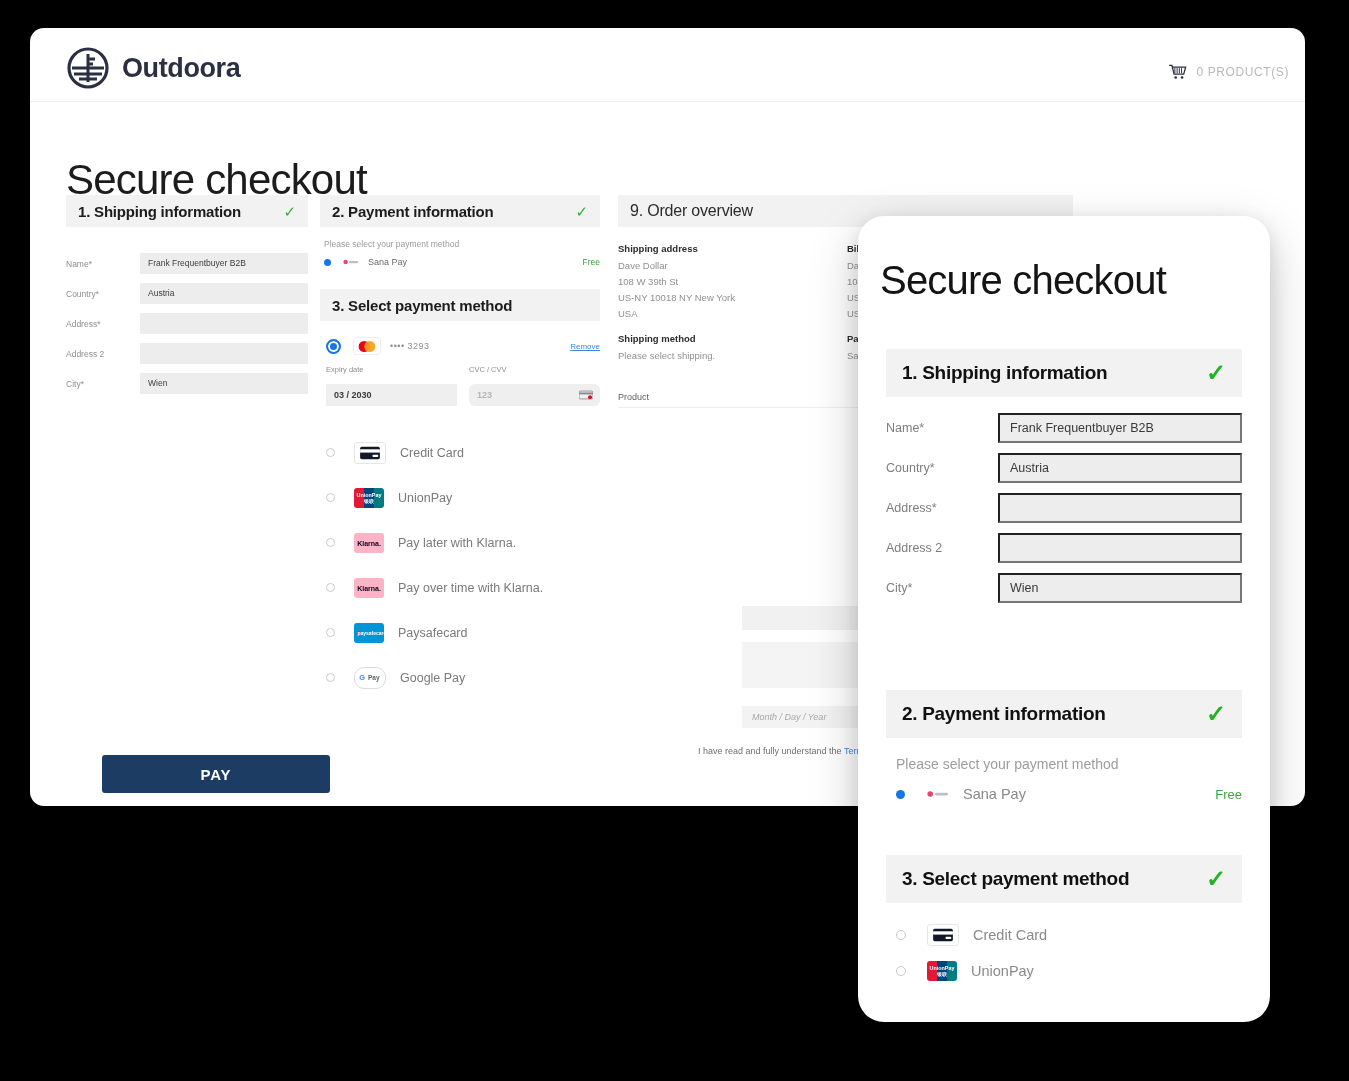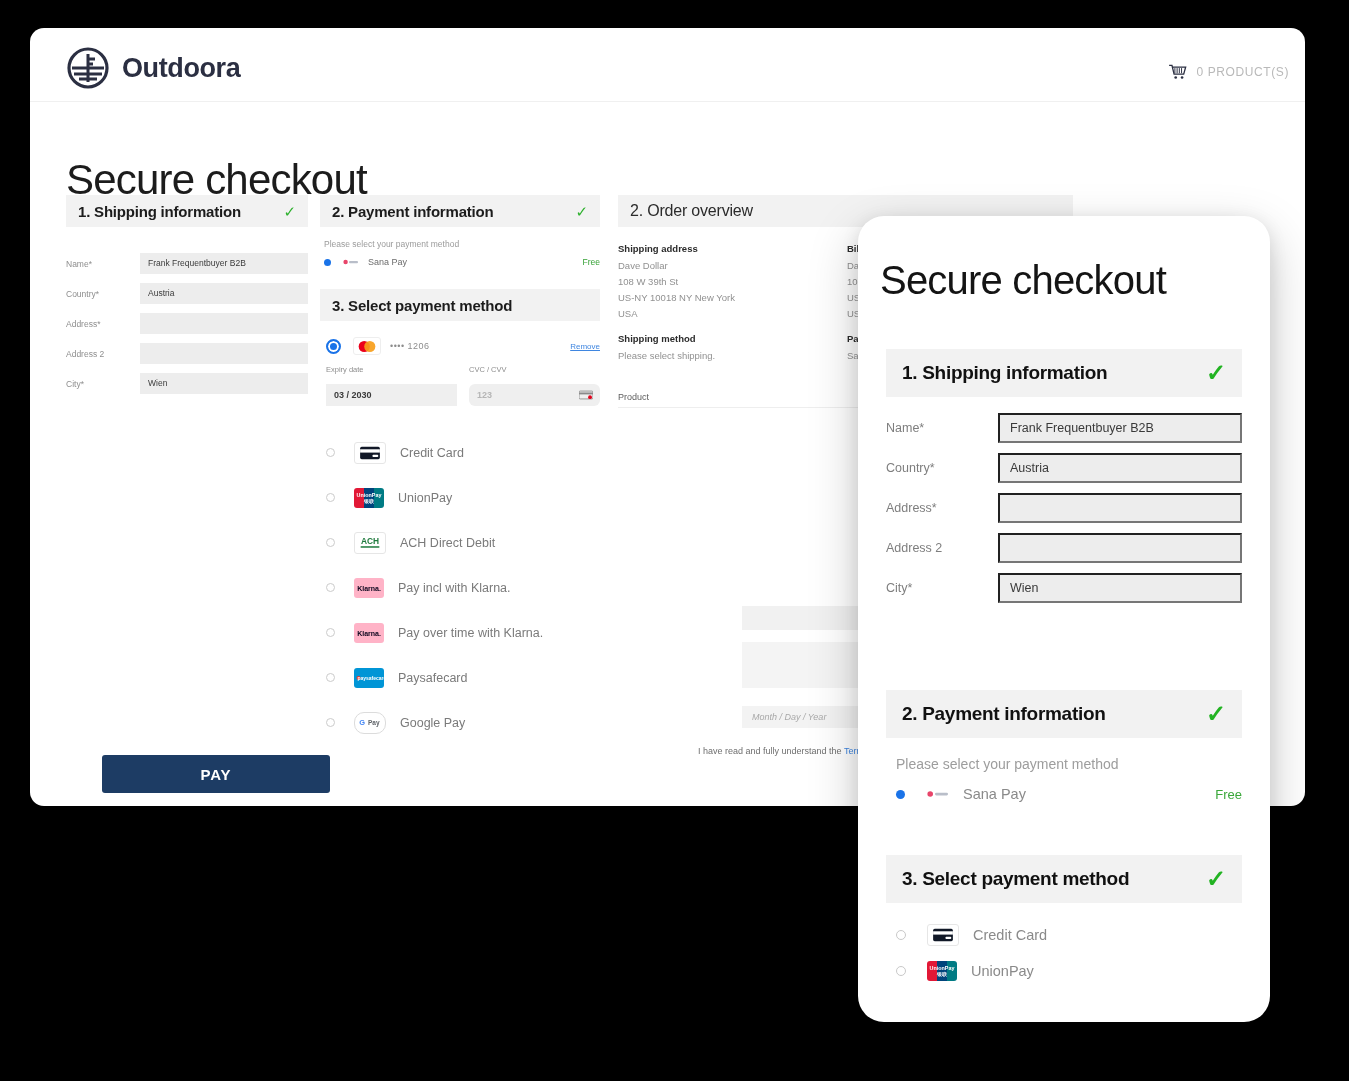--- a/index.html
+++ b/index.html
@@ -298,21 +298,21 @@
 
       <div class="card-box">
         <div class="card-row">
           <span class="radio-on"></span>
           <span class="brand-badge">
             <svg viewBox="0 0 28 18" width="26" height="17">
               <circle cx="11" cy="9" r="6" fill="#eb001b"></circle>
               <circle cx="17" cy="9" r="6" fill="#f79e1b" opacity=".92"></circle>
             </svg>
           </span>
-          <span class="mask">•••• 1206</span>
+          <span class="mask">•••• 3293</span>
           <span class="remove">Remove</span>
         </div>
 
         <div class="field-grid">
           <div class="fg">
             <div class="lab">Expiry date</div>
             <div class="inp">03 / 2030</div>
           </div>
           <div class="fg">
             <div class="lab">CVC / CVV</div>
@@ -349,39 +349,29 @@
               <rect x="0" y="0" width="10" height="20" fill="#e21836"></rect>
               <rect x="10" y="0" width="10" height="20" fill="#00447c"></rect>
               <rect x="20" y="0" width="10" height="20" fill="#007b84"></rect>
               <text x="15" y="9" font-size="5.4" font-weight="bold" fill="#fff" text-anchor="middle" font-family="Liberation Sans, sans-serif">UnionPay</text>
               <text x="15" y="15" font-size="5" font-weight="bold" fill="#fff" text-anchor="middle" font-family="Liberation Sans, sans-serif">银联</text>
             </svg>
           </span>
           <span class="m-name">UnionPay</span>
         </div>
 
-        <div class="m-row">
-          <span class="m-ring"></span>
-          <span class="m-logo" style="background:#fff;border:1px solid #e6e6e6;">
-            <svg viewBox="0 0 30 20" width="28" height="19">
-              <text x="15" y="12" font-size="9" font-weight="bold" fill="#1f7a3d" text-anchor="middle" font-family="Liberation Sans, sans-serif">ACH</text>
-              <rect x="5" y="14" width="20" height="1.6" fill="#1f7a3d"></rect>
-            </svg>
-          </span>
-          <span class="m-name">ACH Direct Debit</span>
-        </div>
 
         <div class="m-row">
           <span class="m-ring"></span>
           <span class="m-logo" style="background:#ffb3c7;">
             <svg viewBox="0 0 30 20" width="30" height="20">
               <text x="15" y="13" font-size="7" font-weight="bold" fill="#0b051d" text-anchor="middle" font-family="Liberation Sans, sans-serif">Klarna.</text>
             </svg>
           </span>
-          <span class="m-name">Pay incl with Klarna.</span>
+          <span class="m-name">Pay later with Klarna.</span>
         </div>
 
         <div class="m-row">
           <span class="m-ring"></span>
           <span class="m-logo" style="background:#ffb3c7;">
             <svg viewBox="0 0 30 20" width="30" height="20">
               <text x="15" y="13" font-size="7" font-weight="bold" fill="#0b051d" text-anchor="middle" font-family="Liberation Sans, sans-serif">Klarna.</text>
             </svg>
           </span>
           <span class="m-name">Pay over time with Klarna.</span>
@@ -406,21 +396,21 @@
               <text x="19" y="13" font-size="7" font-weight="bold" fill="#5f6368" text-anchor="middle" font-family="Liberation Sans, sans-serif">Pay</text>
             </svg>
           </span>
           <span class="m-name">Google Pay</span>
         </div>
       </div>
     </div>
 
     <div class="col col-order">
       <div class="sec-head">
-        <span class="t thin">2.  Order overview</span>
+        <span class="t thin">9.  Order overview</span>
       </div>
 
       <div class="ov-body">
         <div class="ov-cols">
           <div class="ov-c">
             <div class="ov-t">Shipping address</div>
             <div class="ov-l">Dave Dollar</div>
             <div class="ov-l">108 W 39th St</div>
             <div class="ov-l">US-NY 10018 NY New York</div>
             <div class="ov-l">USA</div>

